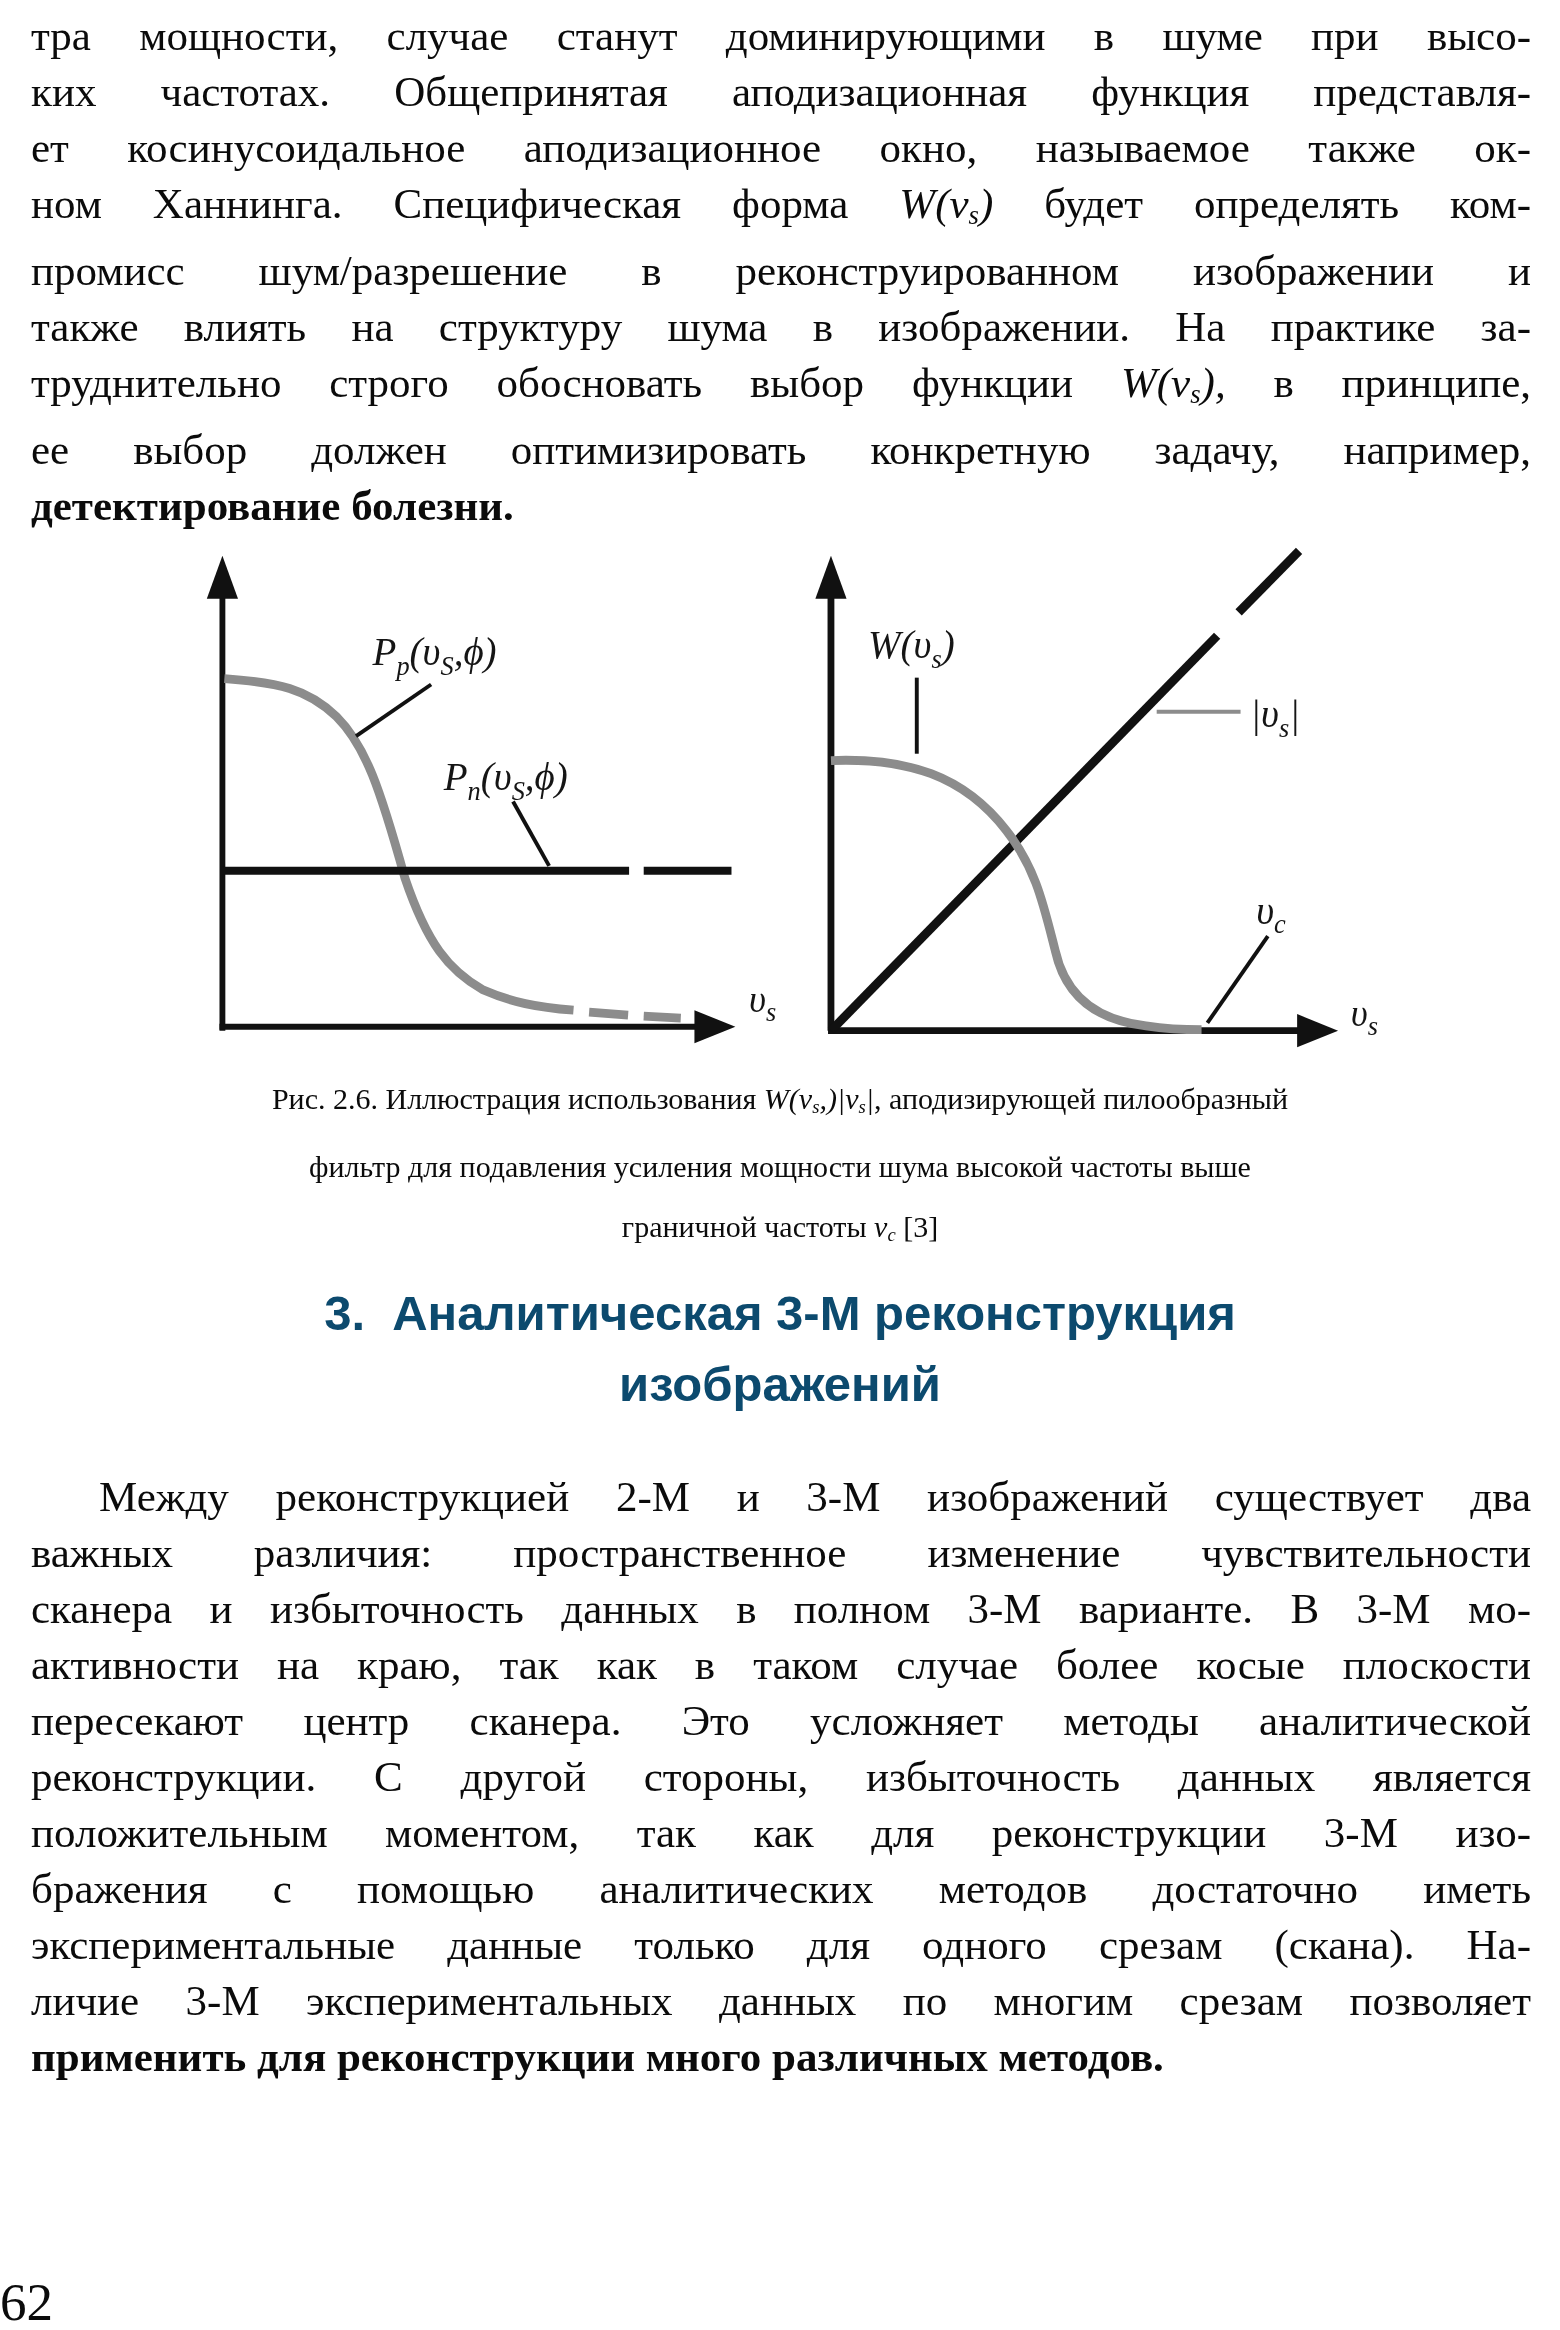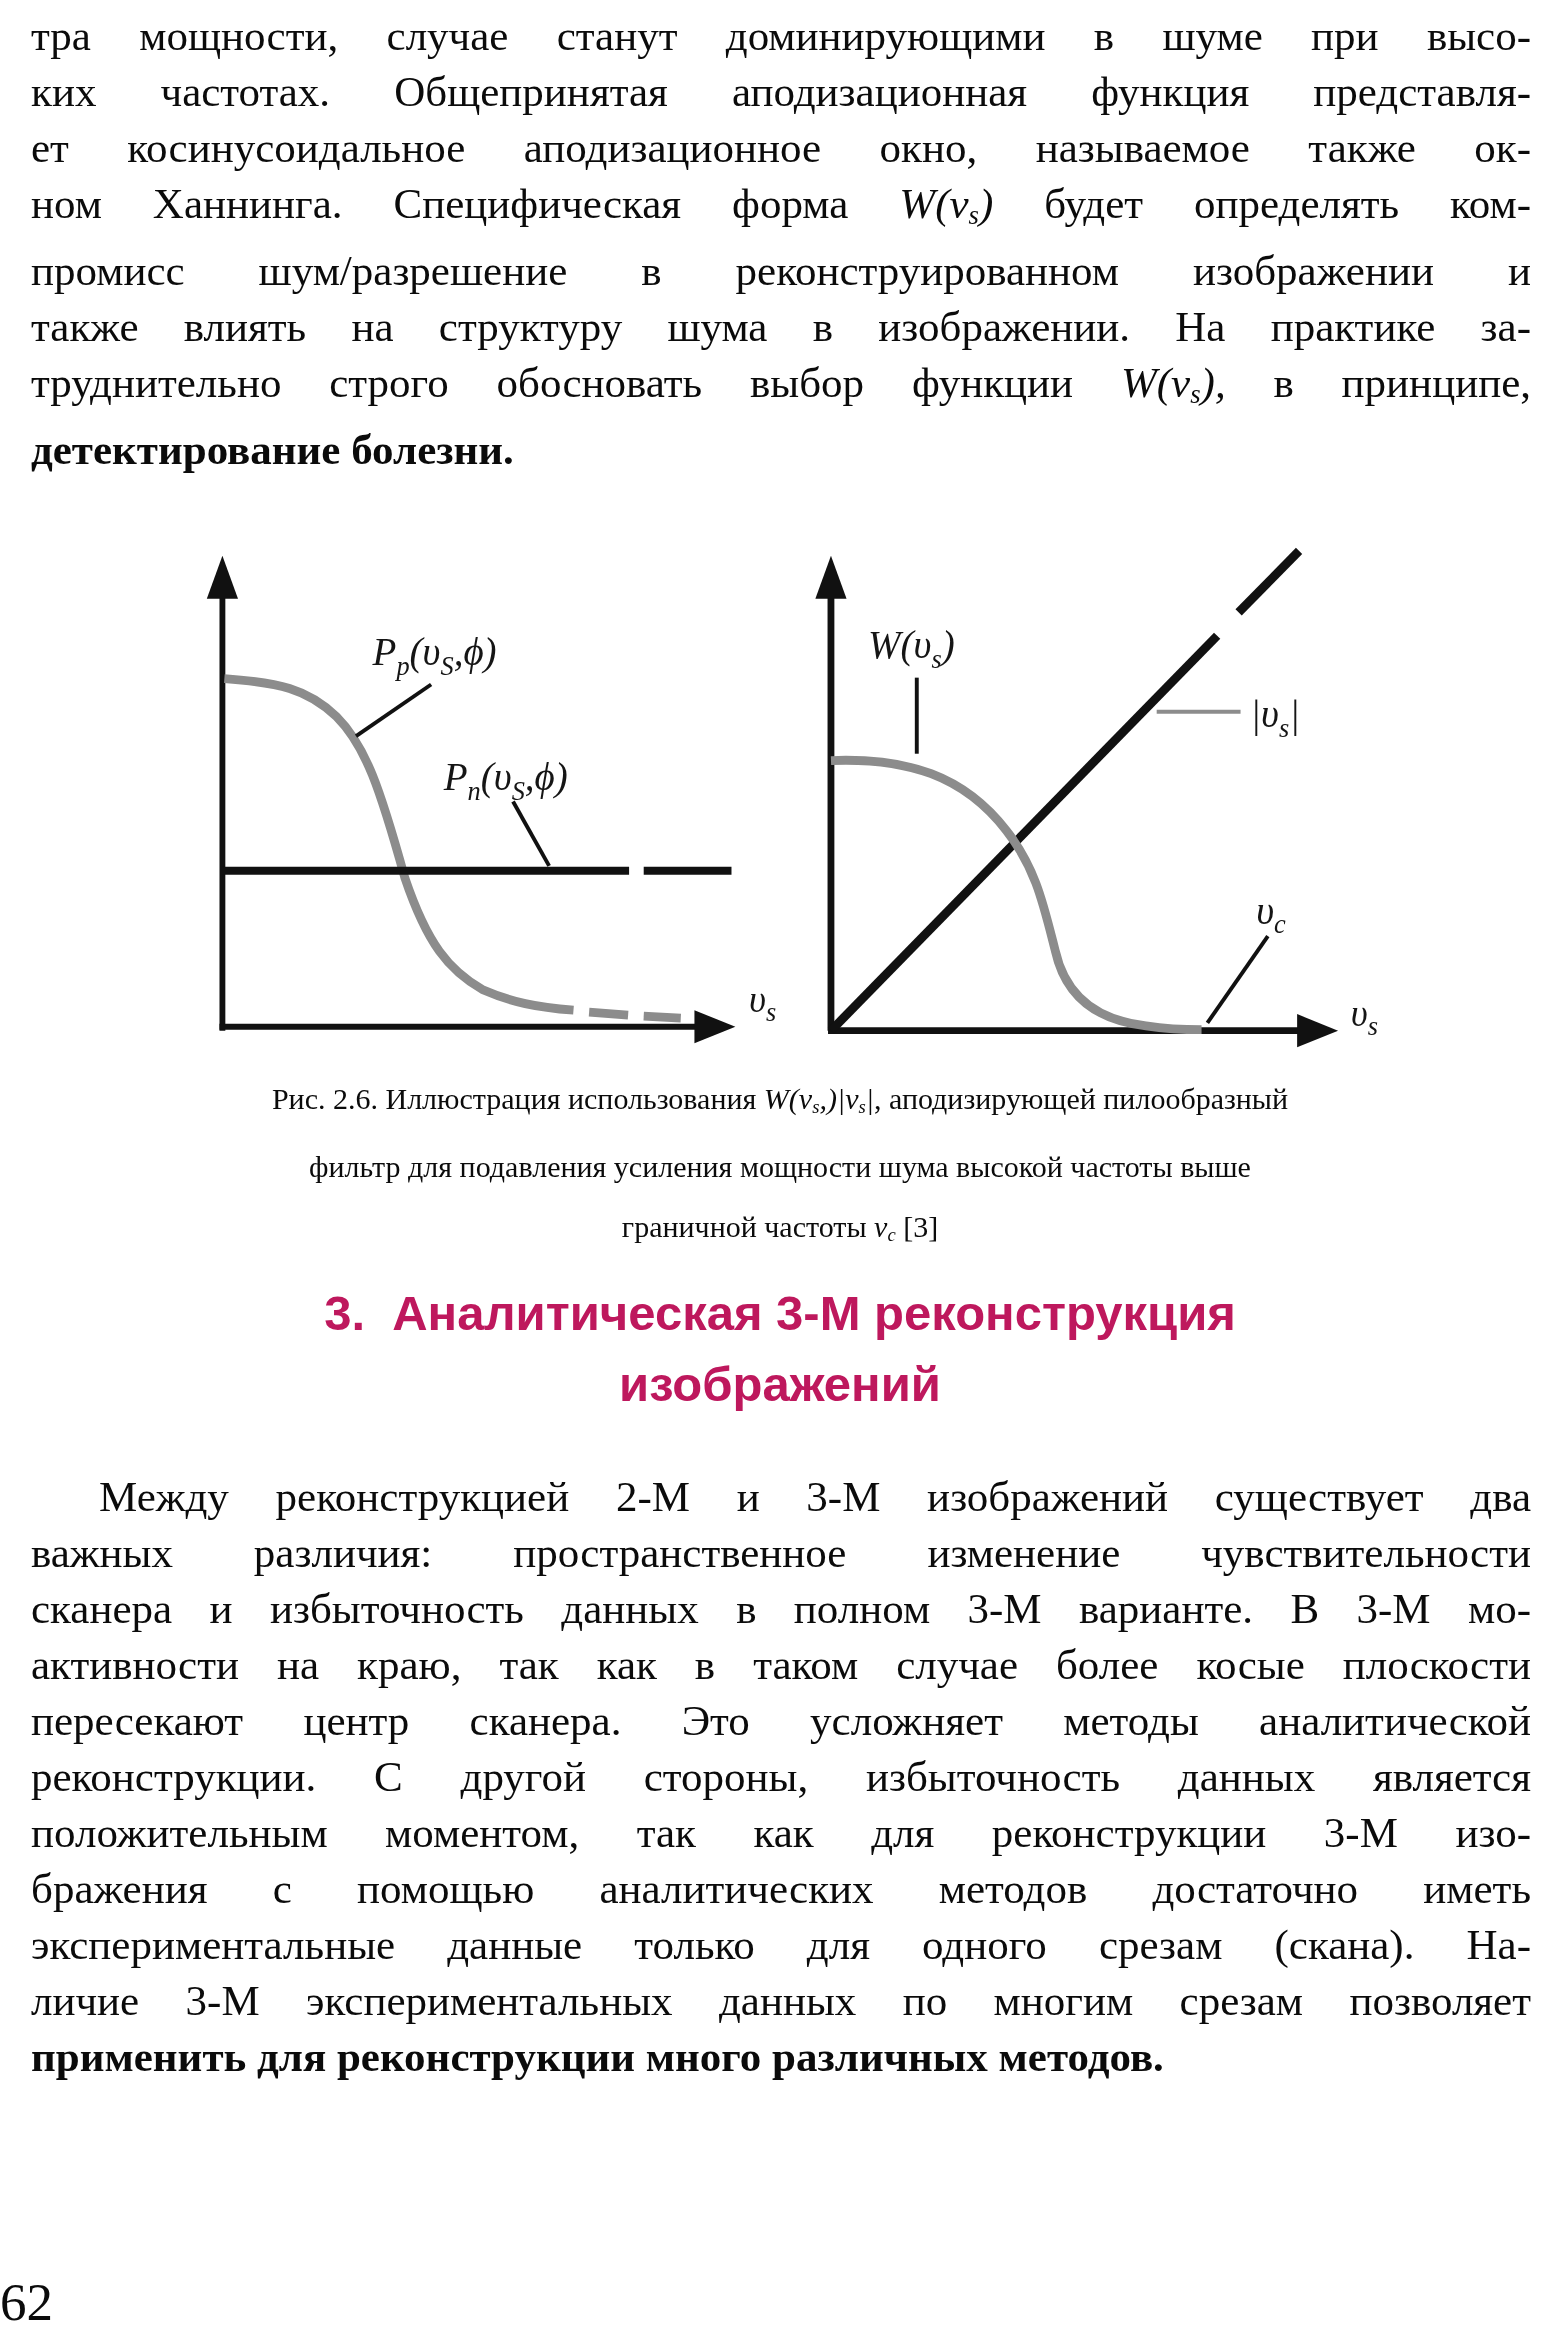--- a/index.html
+++ b/index.html
@@ -29,38 +29,39 @@
   .faxis{font-family:"Liberation Serif", serif;font-style:italic;font-size:38px;fill:#151515;}
   .fsub{font-size:27px;}
   
   .caption{position:absolute;left:39px;right:39px;top:1069px;font-size:30px;line-height:60px;}
   .cline{text-align:center;}
   
   .heading{
     position:absolute;left:39px;right:39px;top:1278px;margin:0;
     font-family:"Liberation Sans", sans-serif;
     font-weight:bold;font-size:49px;line-height:71px;
-    text-align:center;color:#be185d;
+    text-align:center;color:#0c4a6e;
   }
   
   .pagenum{position:absolute;left:0;right:0;top:2272px;font-size:53px;}
 </style>
 </head>
 <body>
 
 <div class="page">
 
   <div class="para p1">
       <div class="tline"><span>тра мощности, случае станут доминирующими в шуме при высо-</span></div>
       <div class="tline"><span>ких частотах. Общепринятая аподизационная функция представля-</span></div>
       <div class="tline"><span>ет косинусоидальное аподизационное окно, называемое также ок-</span></div>
       <div class="tline"><span>ном Ханнинга. Специфическая форма </span><span class="st-i">W(v</span><span class="st-isub">s</span><span class="st-i">)</span><span> будет определять ком-</span></div>
       <div class="tline"><span>промисс шум/разрешение в реконструированном изображении и</span></div>
       <div class="tline"><span>также влиять на структуру шума в изображении. На практике за-</span></div>
       <div class="tline"><span>труднительно строго обосновать выбор функции </span><span class="st-i">W(v</span><span class="st-isub">s</span><span class="st-i">),</span><span> в принципе,</span></div>
+      <div class="tline"><span>ее выбор должен оптимизировать конкретную задачу, например,</span></div>
       <div class="tline end"><span>детектирование болезни.</span></div>
     </div>
 
   <svg class="figure" viewBox="0 0 1380 525" xmlns="http://www.w3.org/2000/svg">
 
     <g>
 
       <line class="stroke-ink" x1="108" y1="497" x2="108" y2="42" stroke-width="6"></line>
       <polygon class="fill-ink" points="108,10 92,54 124,54"></polygon>
       <line class="stroke-ink" x1="105" y1="493" x2="600" y2="493" stroke-width="6"></line>

